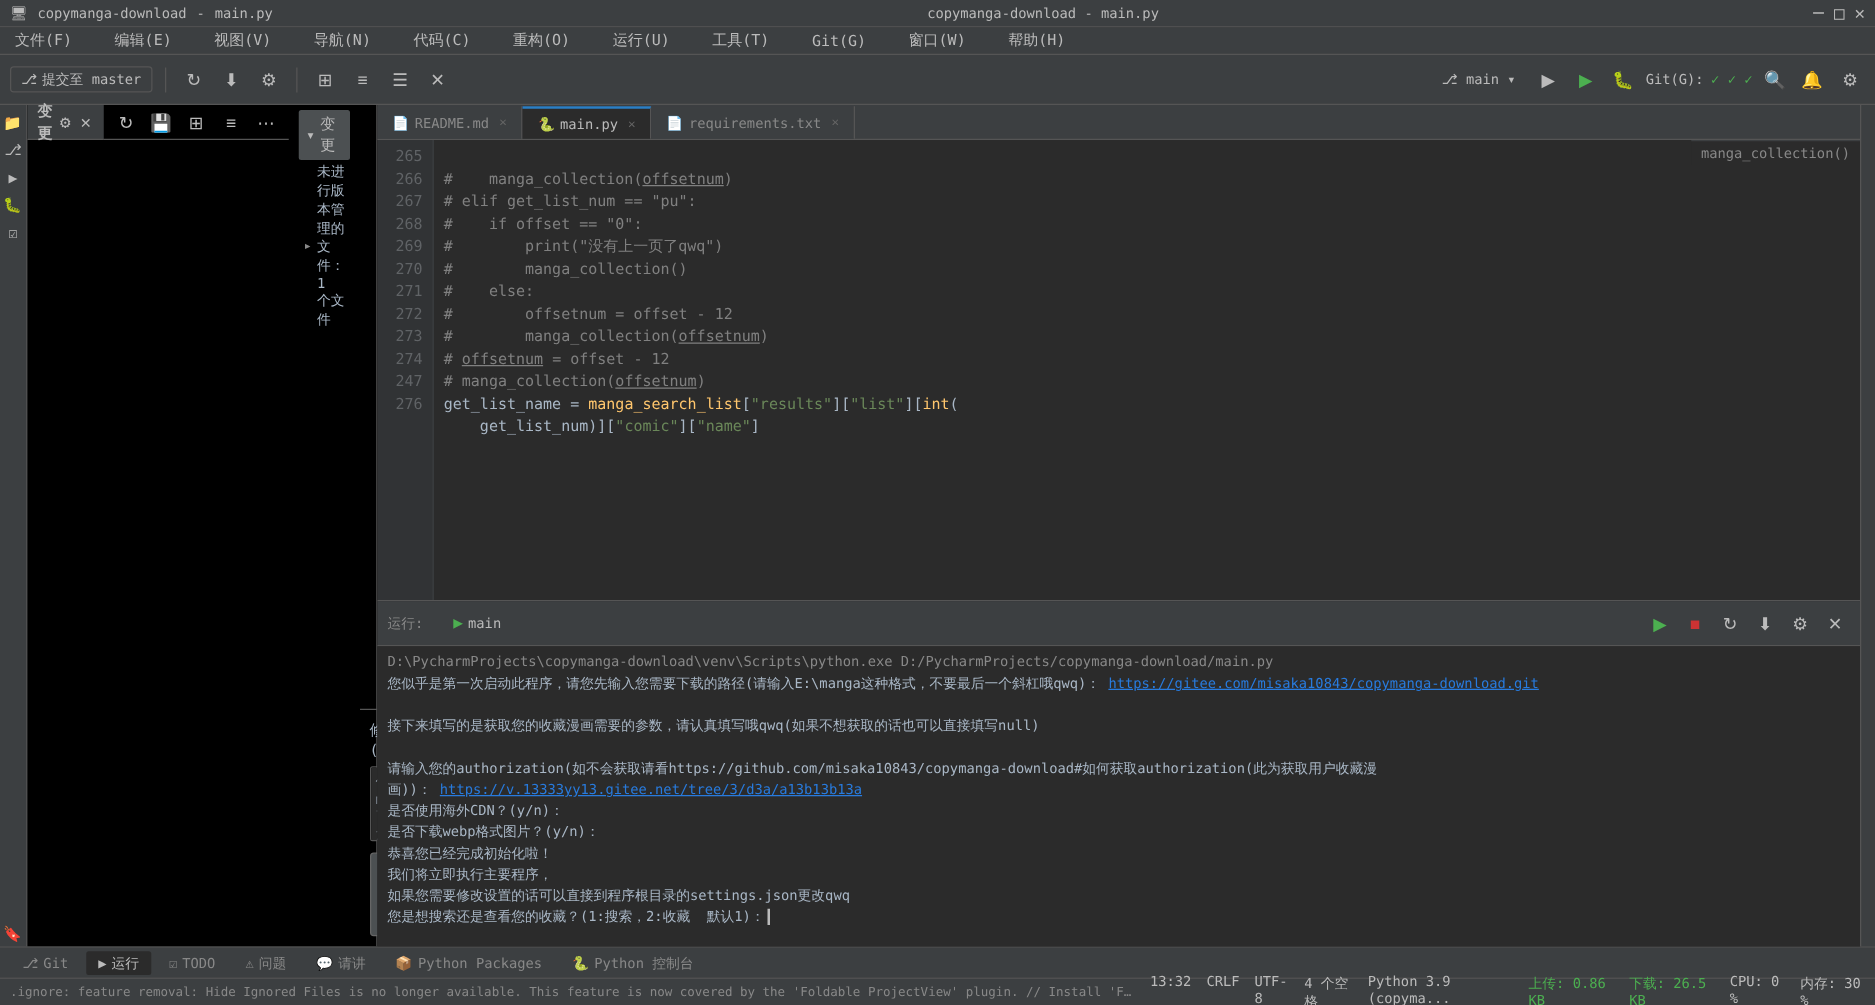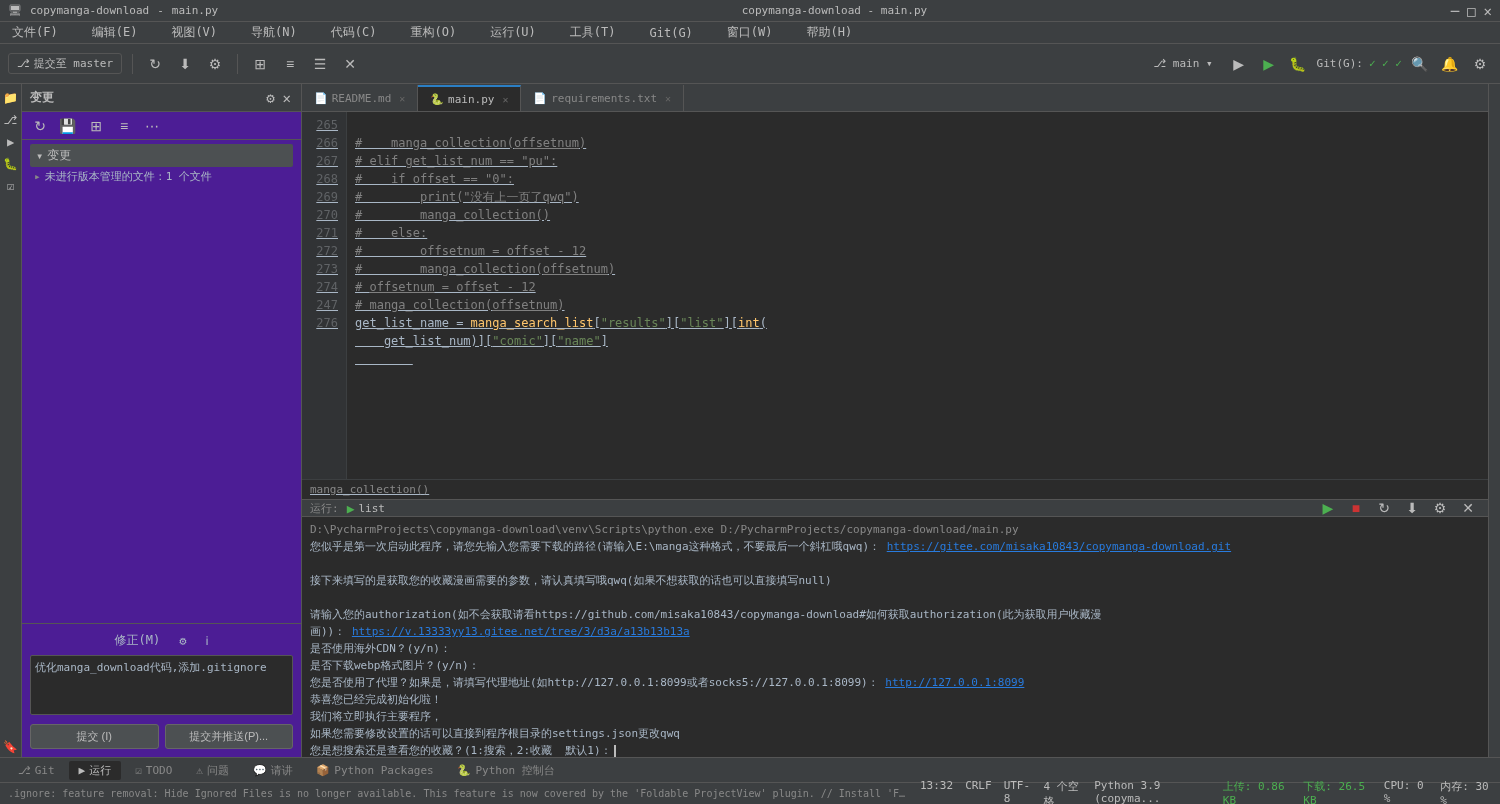--- a/index.html
+++ b/index.html
@@ -119,24 +119,24 @@
       color: #bbb;
       font-size: 12px;
       display: flex; align-items: center; justify-content: center;
       cursor: pointer;
       border-radius: 2px;
     }
 
     
     #git-panel {
       width: 280px;
-      background: #4c1d95;
+      background: #000000;
       border-right: 1px solid #555;
       display: flex;
-      flex-direction: column;
+      flex-direction: row;
     }
     #git-panel-header {
       height: 28px;
       background: #3c3f41;
       display: flex;
       align-items: center;
       padding: 0 8px;
       border-bottom: 1px solid #555;
       gap: 4px;
     }
@@ -257,22 +257,20 @@
       cursor: pointer;
     }
 
     
     #code-area {
       flex: 1;
       background: #2b2b2b;
       overflow: hidden;
       position: relative;
       display: flex;
-      flex-direction: column;
-      text-decoration: underline;
     }
     #code-lines {
       flex: 1;
       overflow: auto;
       display: flex;
     }
     .line-numbers {
       min-width: 45px;
       padding: 4px 0;
       text-align: right;
@@ -300,26 +298,26 @@
     .c-func { color: #ffc66d; }
     .c-var { color: #a9b7c6; }
     .c-underline { text-decoration: underline; }
 
     
     #terminal-area {
       background: #2b2b2b;
       border-top: 1px solid #555;
     }
     #terminal-header {
-      height: 17px;
+      height: 36px;
       background: #3c3f41;
       display: flex;
       align-items: center;
       padding: 0 8px;
-      gap: 8px;
+      gap: 24px;
       border-bottom: 1px solid #555;
     }
     #terminal-title {
       font-size: 11px;
       color: #bbb;
       display: flex;
       align-items: center;
       gap: 4px;
     }
     #terminal-body {
@@ -566,41 +564,40 @@
         <span>manga_collection()</span>
       </div>
     </div>
 
     <div id="terminal-area-wrapper">
       <div id="terminal-area">
         <div id="terminal-header">
           <span style="font-size:11px;color:#888;">运行:</span>
           <div id="terminal-title">
             <span class="run-header-icon">▶</span>
-            <span>list</span>
+            <span>main</span>
           </div>
           <div style="margin-left:auto;display:flex;gap:4px;">
             <button class="toolbar-btn" style="color:#4caf50;">▶</button>
             <button class="toolbar-btn" style="color:#cc3333;">■</button>
             <button class="toolbar-btn">↻</button>
             <button class="toolbar-btn">⬇</button>
             <button class="toolbar-btn">⚙</button>
             <button class="toolbar-btn">✕</button>
           </div>
         </div>
         <div id="terminal-body">
           <div style="color:#888;font-size:11px;">D:\PycharmProjects\copymanga-download\venv\Scripts\python.exe D:/PycharmProjects/copymanga-download/main.py</div>
           <div>您似乎是第一次启动此程序，请您先输入您需要下载的路径(请输入E:\manga这种格式，不要最后一个斜杠哦qwq)：&nbsp;<span class="term-link">https://gitee.com/misaka10843/copymanga-download.git</span></div>
           <div>&nbsp;</div>
           <div>接下来填写的是获取您的收藏漫画需要的参数，请认真填写哦qwq(如果不想获取的话也可以直接填写null)</div>
           <div>&nbsp;</div>
           <div>请输入您的authorization(如不会获取请看https://github.com/misaka10843/copymanga-download#如何获取authorization(此为获取用户收藏漫画))：&nbsp;<span class="term-link">https://v.13333yy13.gitee.net/tree/3/d3a/a13b13b13a</span></div>
           <div>是否使用海外CDN？(y/n)：</div>
           <div>是否下载webp格式图片？(y/n)：</div>
-          <div>您是否使用了代理？如果是，请填写代理地址(如http://127.0.0.1:8099或者socks5://127.0.0.1:8099)：&nbsp;<span class="term-link">http://127.0.0.1:8099</span></div>
           <div>恭喜您已经完成初始化啦！</div>
           <div>我们将立即执行主要程序，</div>
           <div>如果您需要修改设置的话可以直接到程序根目录的settings.json更改qwq</div>
           <div>您是想搜索还是查看您的收藏？(1:搜索，2:收藏&nbsp;&nbsp;默认1)：<span style="display:inline-block;width:2px;height:13px;background:#bbb;vertical-align:middle;margin-left:2px;"></span></div>
         </div>
       </div>
     </div>
 
   </div>
 

